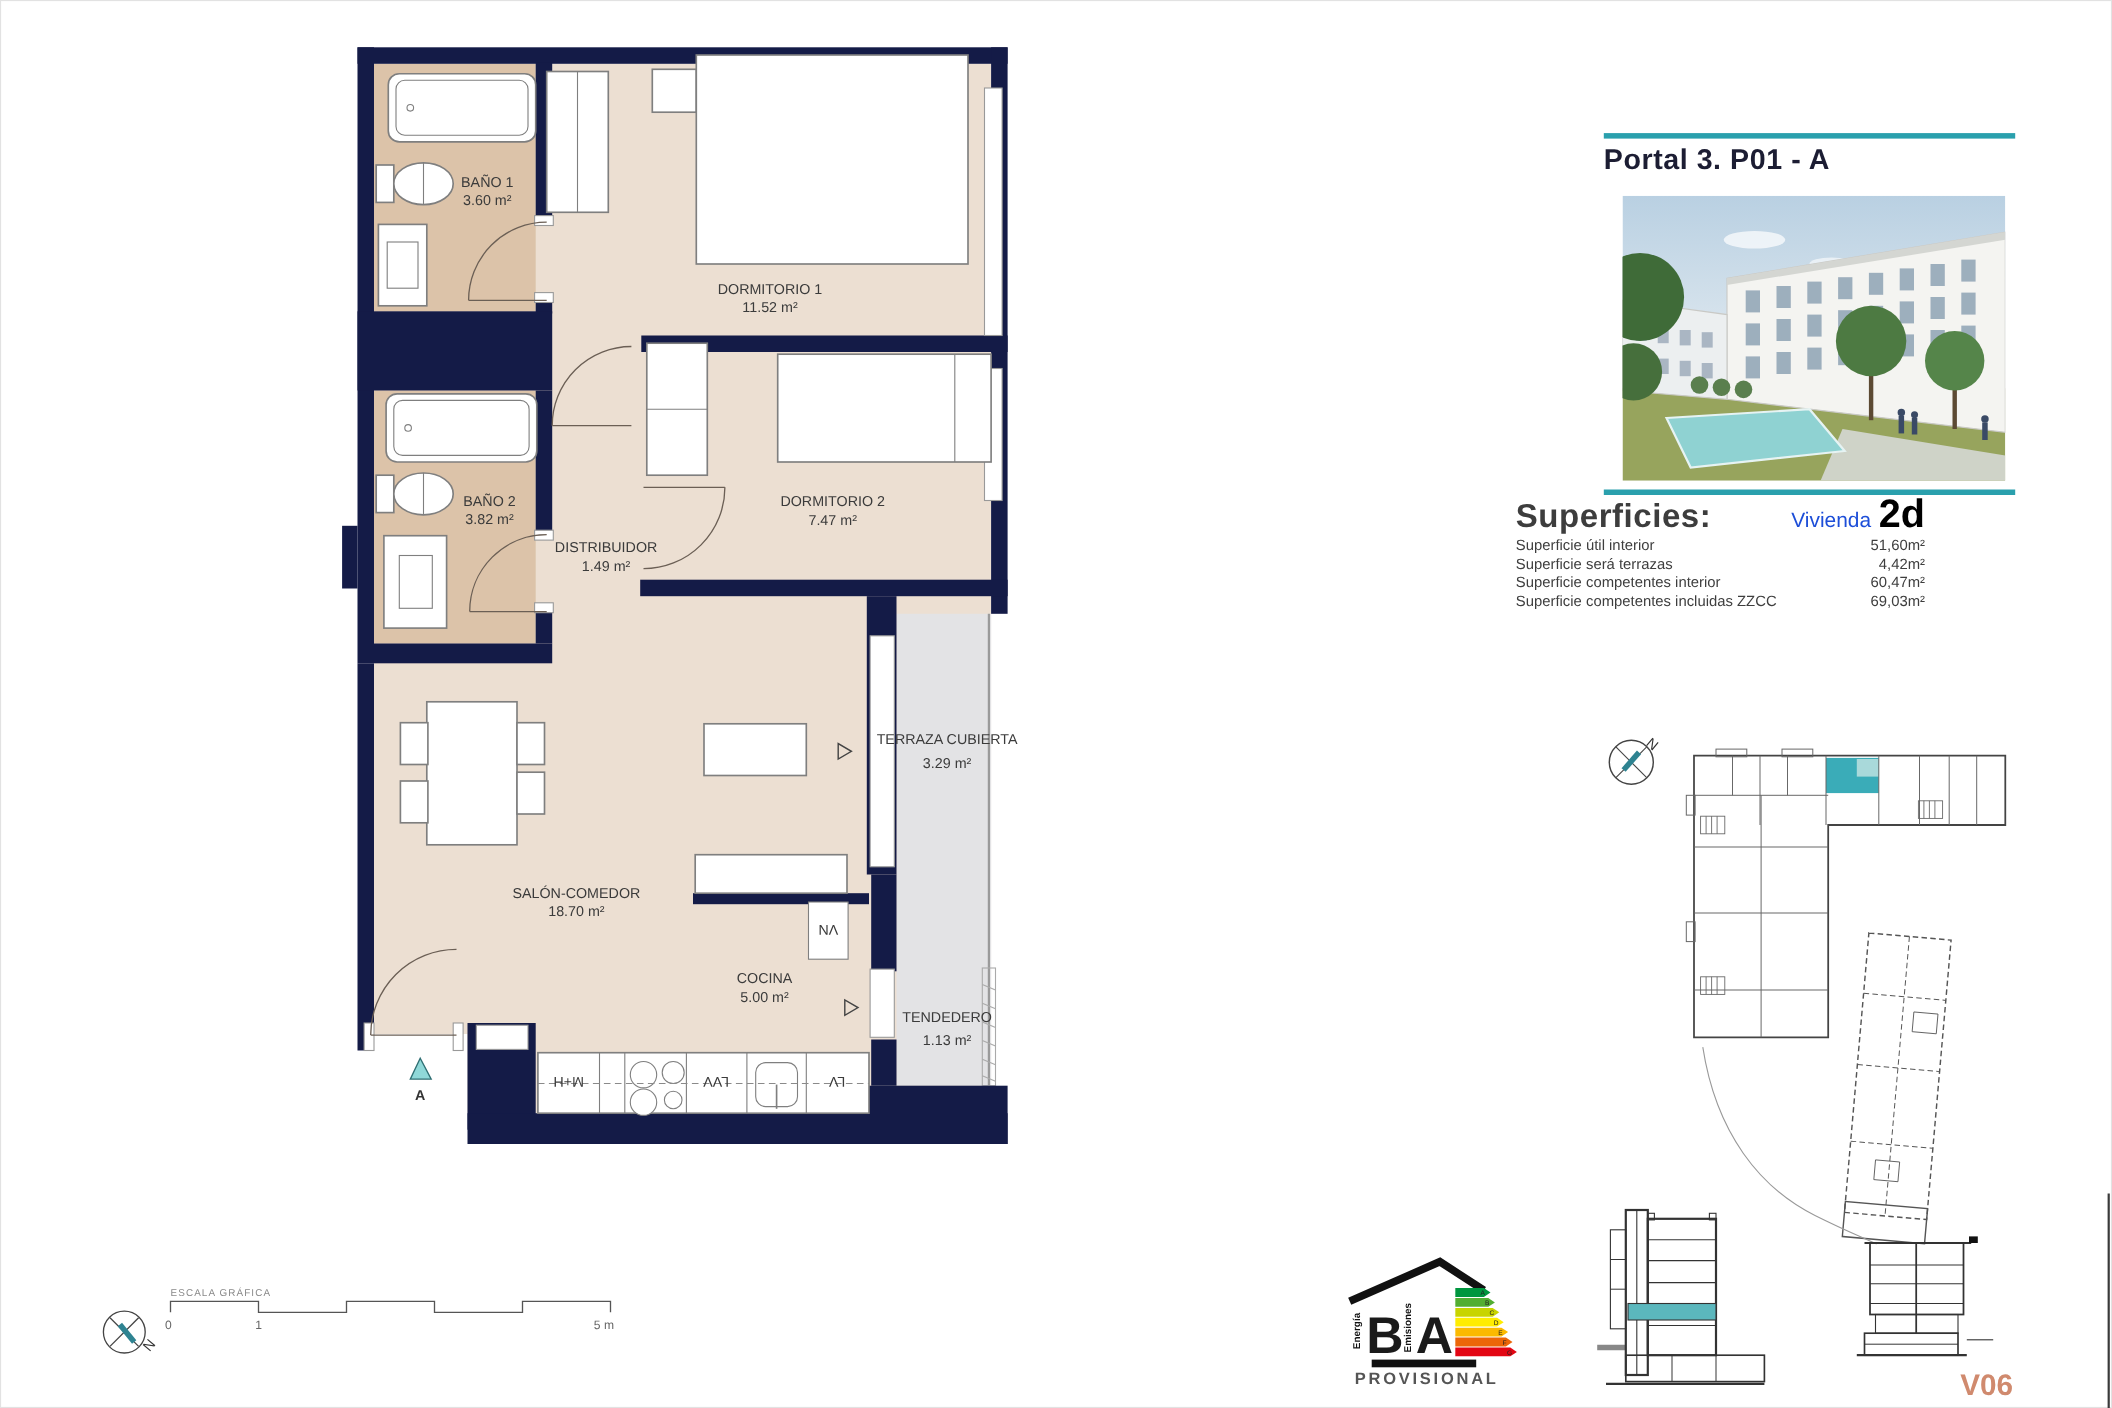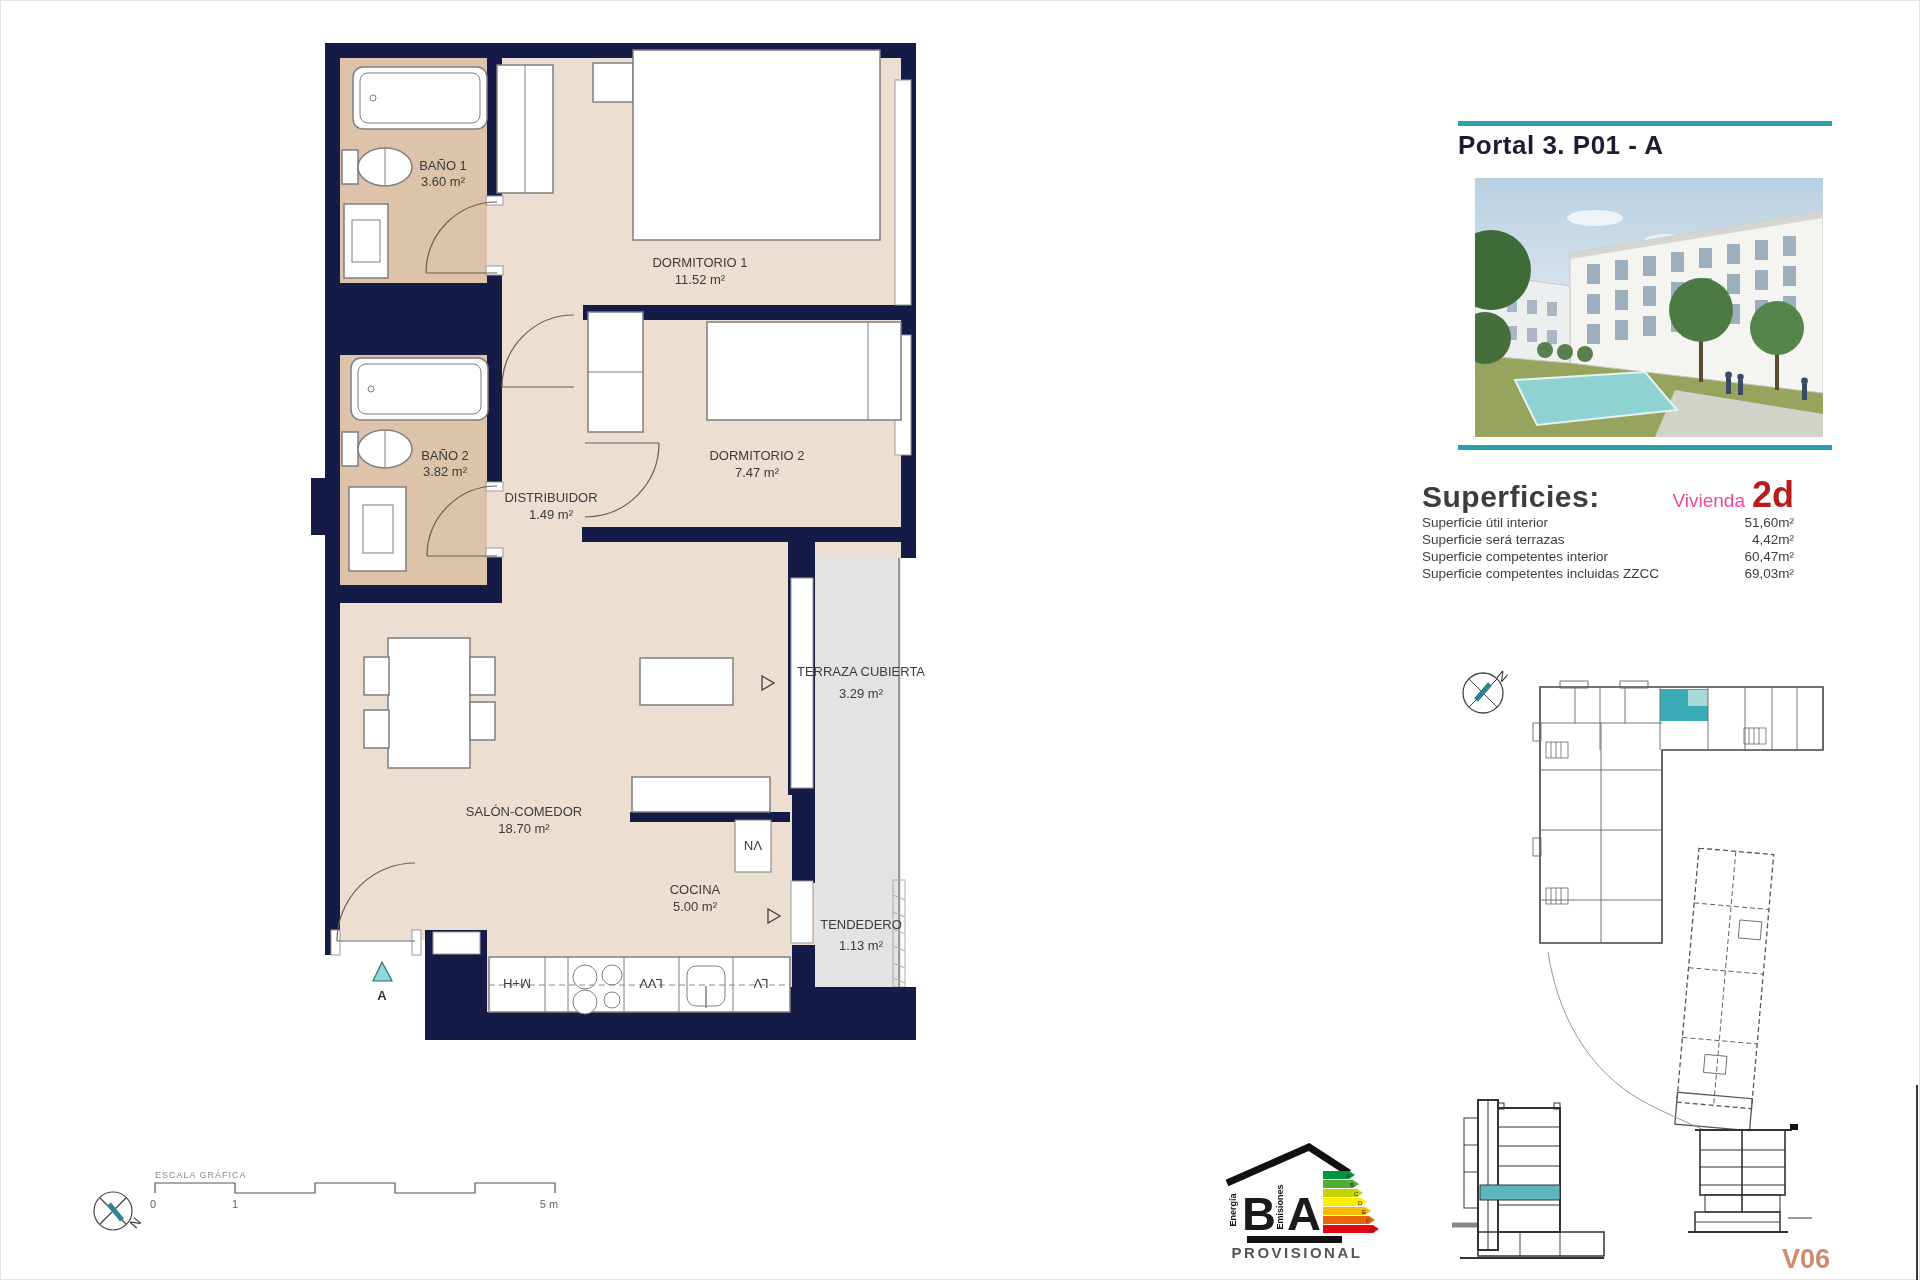--- a/index.html
+++ b/index.html
@@ -2,25 +2,25 @@
 <html><head>
 <meta charset="utf-8">
 <style>
   html,body{margin:0;padding:0;background:#fff;}
   body{width:1920px;height:1280px;position:relative;font-family:"Liberation Sans",sans-serif;overflow:hidden;}
   .abs{position:absolute;}
   .page-frame{left:0;top:0;width:1918px;height:1278px;border:1px solid #e2e2e2;pointer-events:none;}
   .teal-rule{background:#2aa0ad;height:5px;width:374px;left:1458px;}
   #portal-title{left:1458px;top:130px;width:374px;text-align:left;font-size:26px;font-weight:bold;color:#1c1d33;letter-spacing:.5px;}
   #photo-box{left:1475px;top:178px;width:348px;height:259px;}
-  #superficies{left:1422px;top:452px;width:372px;}
+  #superficies{left:1378px;top:452px;width:372px;}
   #superficies .head{display:flex;align-items:baseline;}
   #sup-title{font-size:30px;font-weight:bold;color:#3d3d3d;margin:0;letter-spacing:.5px;}
-  #sup-vivienda{margin-left:auto;color:#ec4899;font-size:19px;}
-  #sup-type{color:#b91c1c;font-size:36px;font-weight:bold;margin-left:7px;line-height:30px;margin-top:28px;}
+  #sup-vivienda{margin-left:auto;color:#1d4ed8;font-size:19px;}
+  #sup-type{color:#000000;font-size:36px;font-weight:bold;margin-left:7px;line-height:30px;}
   .sup-row{display:flex;justify-content:space-between;font-size:13.5px;color:#3e3e3e;line-height:17px;gap:43px;}
   #footer-text{left:93px;top:1234px;width:1160px;font-size:12.3px;color:#5f5f5f;white-space:nowrap;}
   #footer-text div{margin-bottom:3px;}
   svg text{font-family:"Liberation Sans",sans-serif;}
   .rl{fill:#3b3b3b;font-size:13px;text-anchor:middle;}
   .rl2{fill:#3b3b3b;font-size:13px;text-anchor:middle;}
 </style>
 </head>
 <body>
 

